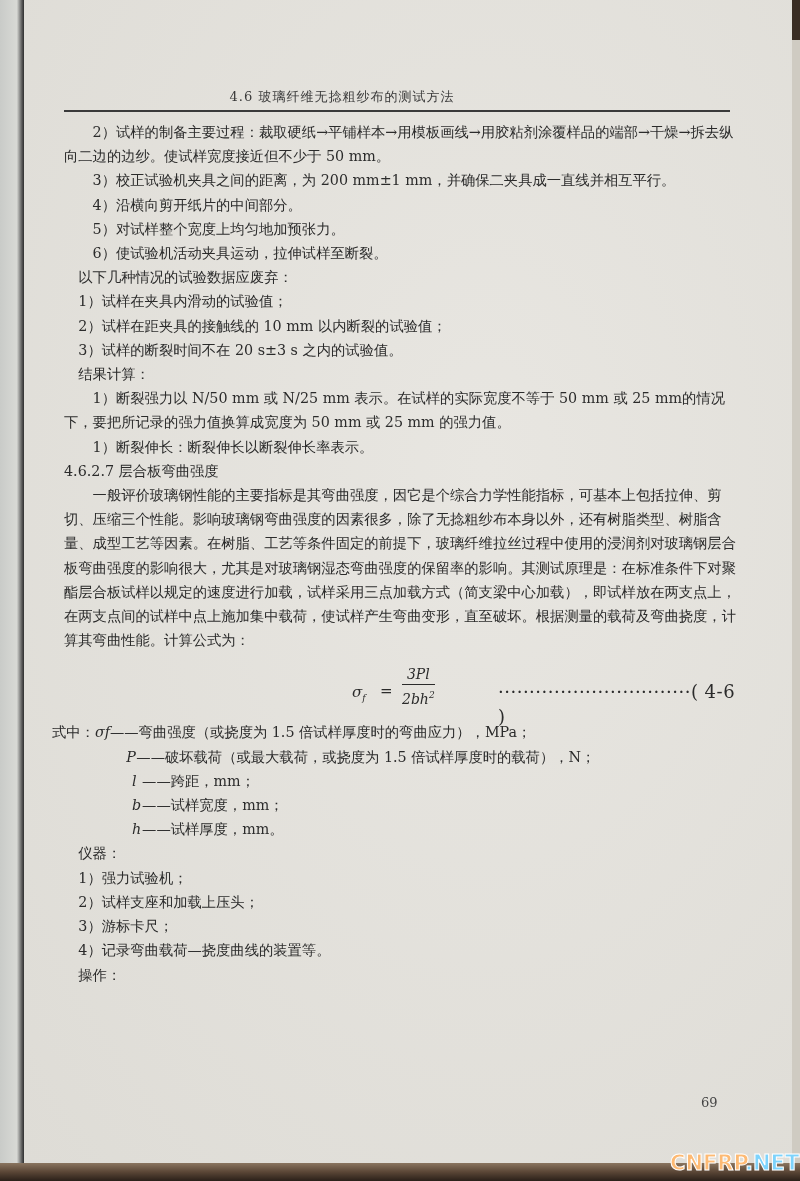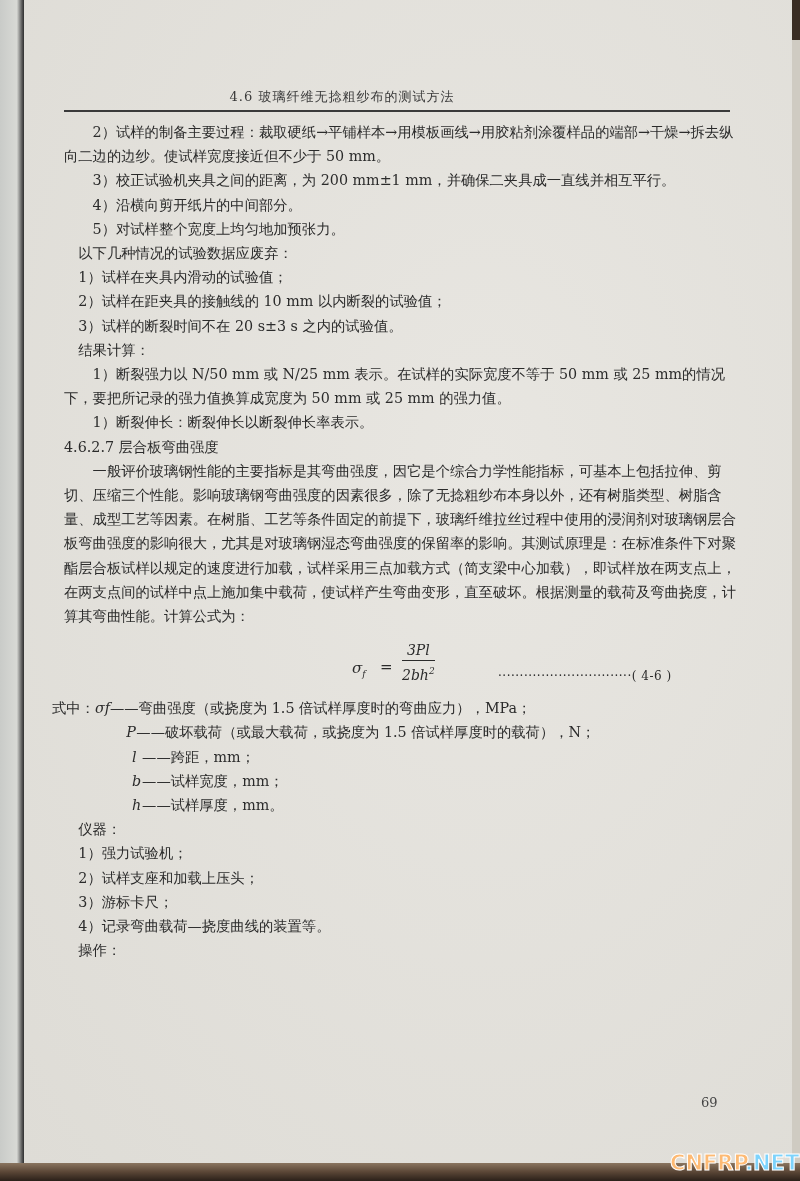--- a/index.html
+++ b/index.html
@@ -50,21 +50,21 @@
   }
   .sigma sub { font-size: 9px; }
   .eq { position: absolute; left: 316px; top: 19px; font-size: 15px; }
   .frac {
     position: absolute; left: 338px; top: 4px; text-align: center; font-style: italic; font-size: 14px;
   }
   .frac .num { border-bottom: 1px solid #2b2b2b; padding: 0 2px; line-height: 20px; }
   .frac .den { line-height: 20px; }
   .frac sup { font-size: 9px; }
   .dots {
-    position: absolute; left: 434px; top: 28px; font-size: 12px; letter-spacing: 0.5px;
+    position: absolute; left: 434px; top: 20px; font-size: 18px; letter-spacing: 0.5px;
   }
   .var { font-style: italic; display: inline-block; min-width: 10px; }
   .page-num {
     position: absolute; left: 677px; top: 1095px; font-size: 13px; color: #444;
   }
   .watermark {
     position: absolute; left: 670px; top: 1151px;
     font-family: "DejaVu Sans", sans-serif; font-weight: bold; font-size: 21px;
     letter-spacing: 0px;
   }
@@ -79,20 +79,21 @@
 
 <div class="page">
   <div class="running-head">4.6  玻璃纤维无捻粗纱布的测试方法</div>
   <div class="rule"></div>
 
   <div class="body-text">
     <p class="p ind">2）试样的制备主要过程：裁取硬纸→平铺样本→用模板画线→用胶粘剂涂覆样品的端部→干燥→拆去纵向二边的边纱。使试样宽度接近但不少于 50 mm。</p>
     <p class="p ind">3）校正试验机夹具之间的距离，为 200 mm±1 mm，并确保二夹具成一直线并相互平行。</p>
     <p class="p ind">4）沿横向剪开纸片的中间部分。</p>
     <p class="p ind">5）对试样整个宽度上均匀地加预张力。</p>
+    <p class="p ind">6）使试验机活动夹具运动，拉伸试样至断裂。</p>
     <p class="p ind1">以下几种情况的试验数据应废弃：</p>
     <p class="p ind1">1）试样在夹具内滑动的试验值；</p>
     <p class="p ind1">2）试样在距夹具的接触线的 10 mm 以内断裂的试验值；</p>
     <p class="p ind1">3）试样的断裂时间不在 20 s±3 s 之内的试验值。</p>
     <p class="p ind1">结果计算：</p>
     <p class="p ind">1）断裂强力以 N/50 mm 或 N/25 mm 表示。在试样的实际宽度不等于 50 mm 或 25 mm的情况下，要把所记录的强力值换算成宽度为 50 mm 或 25 mm 的强力值。</p>
     <p class="p ind">1）断裂伸长：断裂伸长以断裂伸长率表示。</p>
 
     <p class="sec">4.6.2.7   层合板弯曲强度</p>
     <p class="p ind">一般评价玻璃钢性能的主要指标是其弯曲强度，因它是个综合力学性能指标，可基本上包括拉伸、剪切、压缩三个性能。影响玻璃钢弯曲强度的因素很多，除了无捻粗纱布本身以外，还有树脂类型、树脂含量、成型工艺等因素。在树脂、工艺等条件固定的前提下，玻璃纤维拉丝过程中使用的浸润剂对玻璃钢层合板弯曲强度的影响很大，尤其是对玻璃钢湿态弯曲强度的保留率的影响。其测试原理是：在标准条件下对聚酯层合板试样以规定的速度进行加载，试样采用三点加载方式（简支梁中心加载），即试样放在两支点上，在两支点间的试样中点上施加集中载荷，使试样产生弯曲变形，直至破坏。根据测量的载荷及弯曲挠度，计算其弯曲性能。计算公式为：</p>

